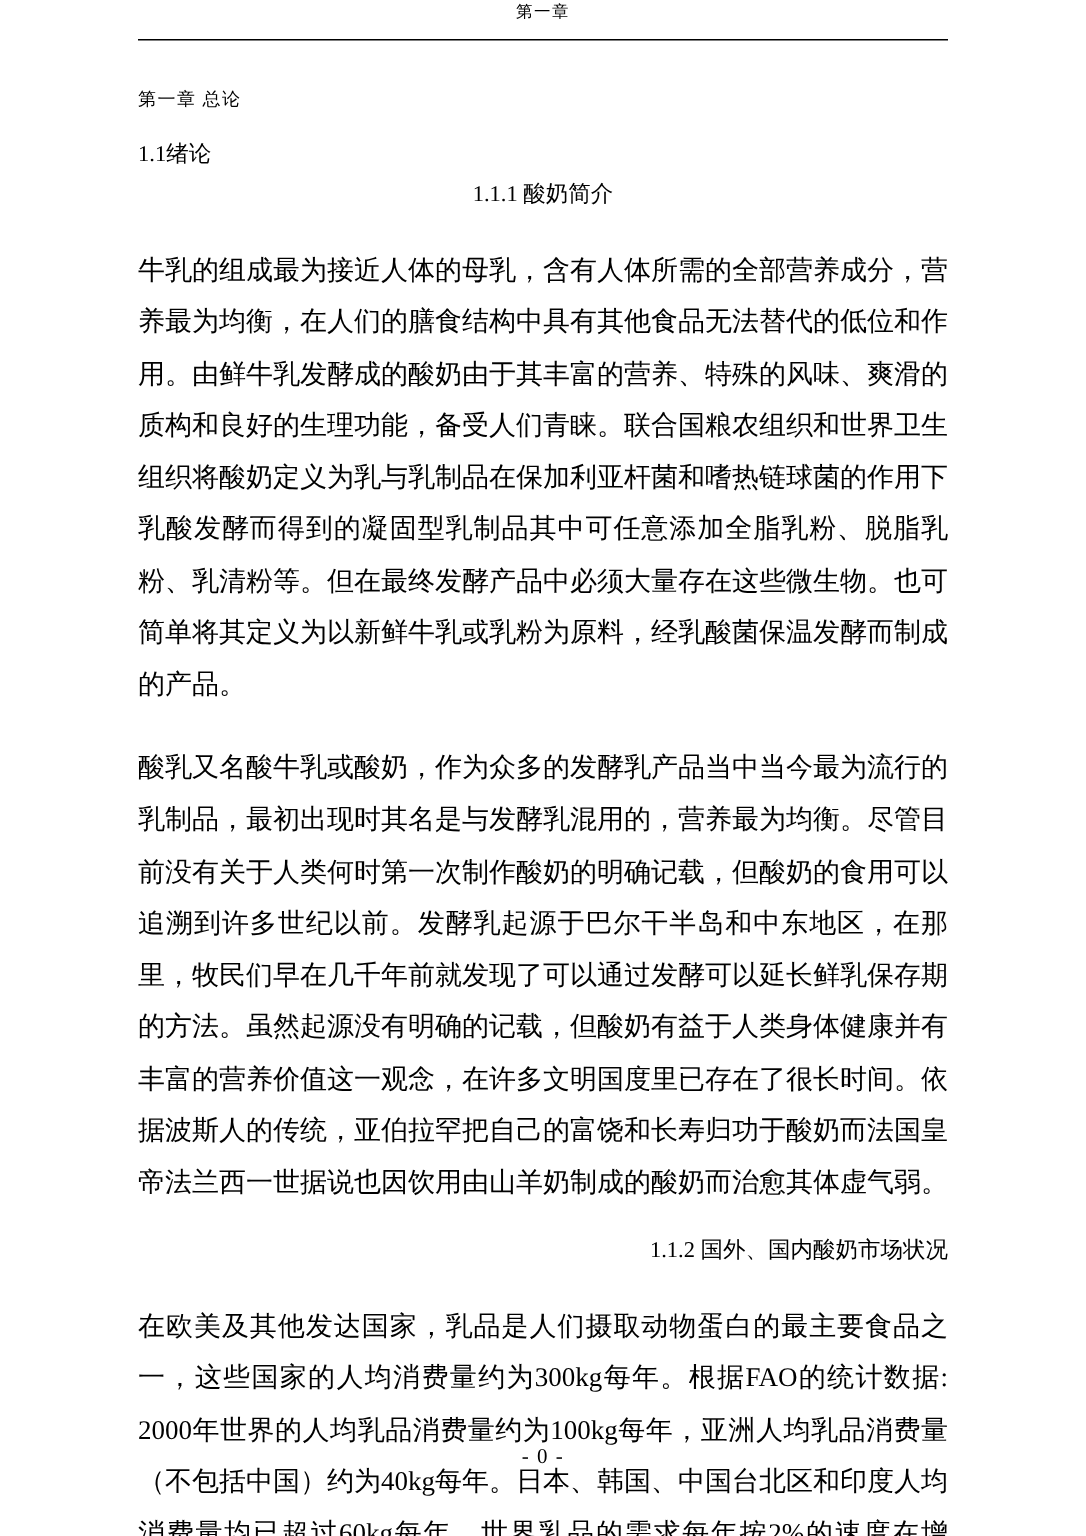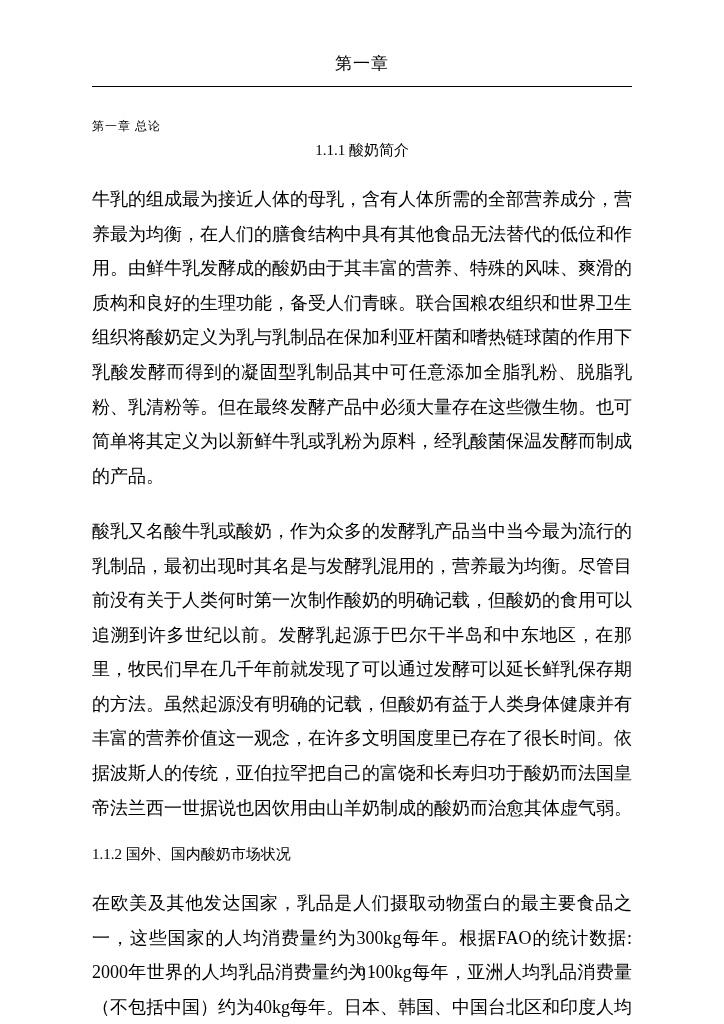--- a/index.html
+++ b/index.html
@@ -15,23 +15,22 @@
     overflow: hidden;
   }
   .page {
     position: relative;
     width: 724px;
     height: 1024px;
     box-sizing: border-box;
     padding: 0 92px;
   }
   .header {
-    padding-top: 52px;
     text-align: center;
-    font-size: 17px;
+    font-size: 11px;
     letter-spacing: 1px;
   }
   .header-rule {
     margin-top: 11px;
     border-bottom: 1px solid #000000;
   }
   .doc-title {
     margin-top: 31px;
     text-align: left;
     font-size: 12px;
@@ -51,20 +50,21 @@
     font-size: 18px;
     line-height: 1.92;
     text-align: justify;
     text-justify: inter-ideograph;
   }
   .para.after-heading {
     margin-top: 20px;
   }
   .heading.after-para {
     margin-top: 6px;
+    text-align: right;
   }
   .footer {
     position: absolute;
     left: 0;
     right: 0;
     bottom: 44px;
     text-align: center;
     font-size: 14px;
     letter-spacing: 1px;
   }
@@ -74,20 +74,21 @@
 
 <div class="page">
 
   <div class="header">
     <div>第一章</div>
     <div class="header-rule"></div>
   </div>
 
   <div class="doc-title">第一章 总论</div>
 
+  <div class="heading">1.1绪论</div>
 
   <div class="heading tight">1.1.1 酸奶简介</div>
 
   <p class="para after-heading">牛乳的组成最为接近人体的母乳，含有人体所需的全部营养成分，营养最为均衡，在人们的膳食结构中具有其他食品无法替代的低位和作用。由鲜牛乳发酵成的酸奶由于其丰富的营养、特殊的风味、爽滑的质构和良好的生理功能，备受人们青睐。联合国粮农组织和世界卫生组织将酸奶定义为乳与乳制品在保加利亚杆菌和嗜热链球菌的作用下乳酸发酵而得到的凝固型乳制品其中可任意添加全脂乳粉、脱脂乳粉、乳清粉等。但在最终发酵产品中必须大量存在这些微生物。也可简单将其定义为以新鲜牛乳或乳粉为原料，经乳酸菌保温发酵而制成的产品。</p>
 
   <p class="para">酸乳又名酸牛乳或酸奶，作为众多的发酵乳产品当中当今最为流行的乳制品，最初出现时其名是与发酵乳混用的，营养最为均衡。尽管目前没有关于人类何时第一次制作酸奶的明确记载，但酸奶的食用可以追溯到许多世纪以前。发酵乳起源于巴尔干半岛和中东地区，在那里，牧民们早在几千年前就发现了可以通过发酵可以延长鲜乳保存期的方法。虽然起源没有明确的记载，但酸奶有益于人类身体健康并有丰富的营养价值这一观念，在许多文明国度里已存在了很长时间。依据波斯人的传统，亚伯拉罕把自己的富饶和长寿归功于酸奶而法国皇帝法兰西一世据说也因饮用由山羊奶制成的酸奶而治愈其体虚气弱。</p>
 
   <div class="heading after-para">1.1.2 国外、国内酸奶市场状况</div>
 
   <p class="para after-heading">在欧美及其他发达国家，乳品是人们摄取动物蛋白的最主要食品之一，这些国家的人均消费量约为300kg每年。根据FAO的统计数据: 2000年世界的人均乳品消费量约为100kg每年，亚洲人均乳品消费量（不包括中国）约为40kg每年。日本、韩国、中国台北区和印度人均消费量均已超过60kg每年。世界乳品的需求每年按2%的速度在增长，发达国家的增长率大约是1%，而酸乳的增长速度超过5%，从全世界范围来看，酸奶也是发展最快的乳制品，每年乳制品的新品种中有约7%是酸奶，每年约有近千种酸奶新品问世。</p>

